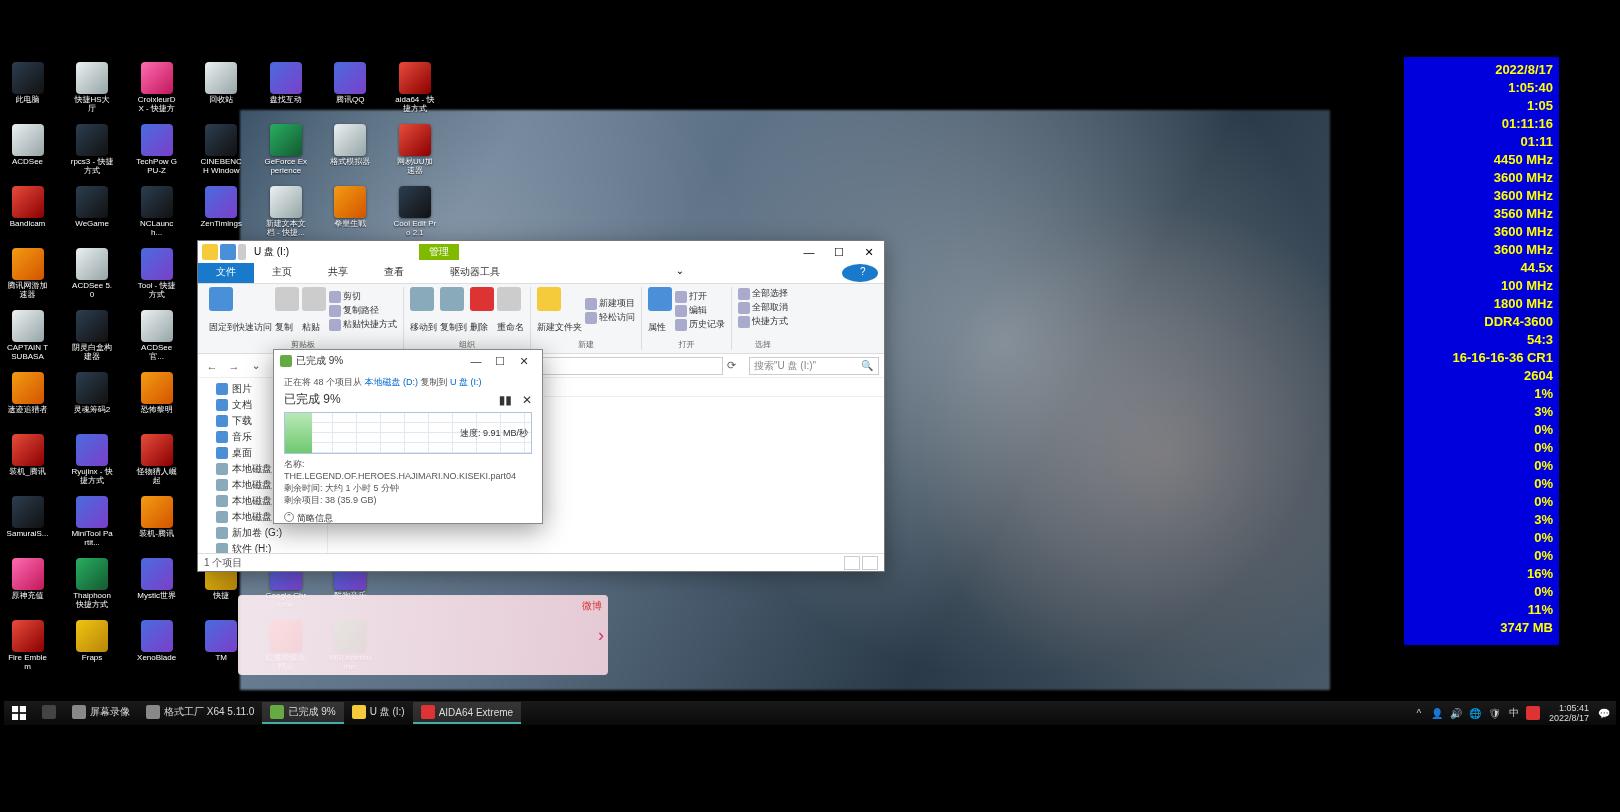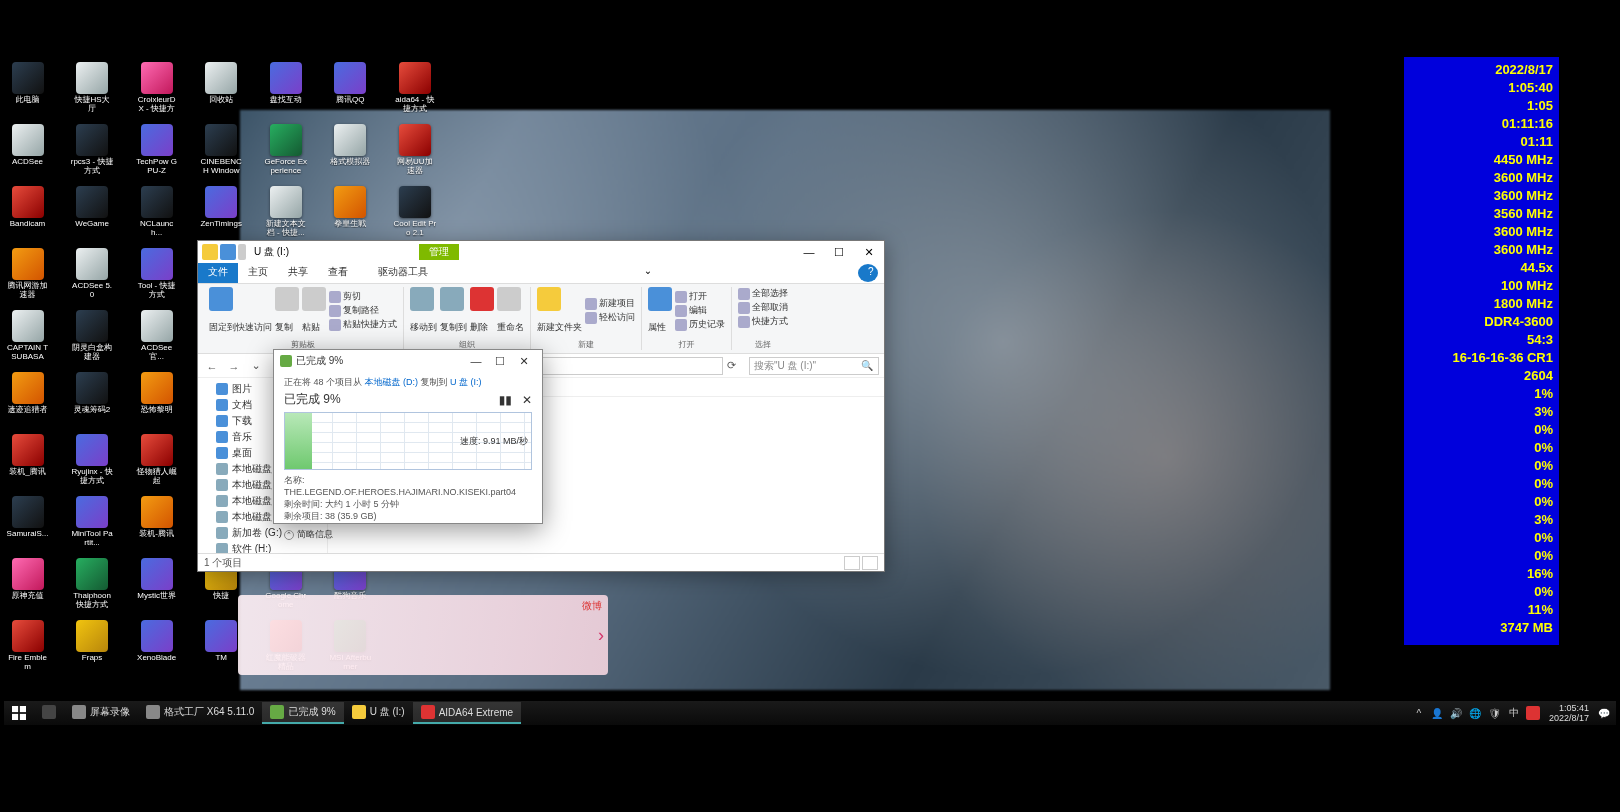--- a/index.html
+++ b/index.html
@@ -31,21 +31,21 @@
 
 .explorer { position:absolute; left:197px; top:240px; width:688px; height:332px; background:#fff; border:1px solid #777; box-shadow:0 4px 20px rgba(0,0,0,.35); z-index:10; }
 .ex-titlebar { height:22px; background:#fff; display:flex; align-items:center; padding-left:4px; }
 .ex-titlebar .qat { display:flex; gap:2px; align-items:center; }
 .ex-titlebar .qat span { width:16px; height:16px; display:inline-block; background:#f5cb3c; border-radius:2px; }
 .ex-titlebar .manage { margin-left:130px; background:#7fba00; color:#fff; padding:1px 10px; font-size:10px; }
 .ex-winbtns { margin-left:auto; display:flex; }
 .ex-winbtns span { width:30px; height:22px; display:flex; align-items:center; justify-content:center; font-size:11px; cursor:pointer; }
 
 .ex-tabs { height:21px; background:#fff; display:flex; border-bottom:1px solid #ddd; }
-.ex-tab { padding:2px 10px; font-size:10px; color:#333; cursor:pointer; }
+.ex-tab { padding:2px 18px; font-size:10px; color:#333; cursor:pointer; }
 .ex-tab.active { background:#1979ca; color:#fff; }
 .ex-tab.help { margin-left:auto; width:18px; height:18px; border-radius:50%; background:#1979ca; color:#fff; text-align:center; margin-right:6px; margin-top:1px; }
 
 .ex-ribbon { height:70px; background:#f5f6f7; border-bottom:1px solid #ddd; display:flex; padding:3px 5px; gap:0; font-size:9px; color:#333; }
 .rib-group { border-right:1px solid #ddd; padding:0 6px; display:flex; flex-direction:column; align-items:center; justify-content:space-between; }
 .rib-group .bigbtn { display:flex; flex-direction:column; align-items:flex-start; gap:10px; cursor:pointer; }
 .rib-group .bigbtn .ricon { width:24px; height:24px; background:#ccc; border-radius:3px; }
 .rib-group .row { display:flex; gap:3px; }
 .rib-group .tiny { font-size:8px; color:#666; margin-top:1px; }
 .rib-group .smallbtn { display:flex; align-items:center; gap:2px; font-size:9px; cursor:pointer; }
@@ -82,27 +82,27 @@
 .cd-title .txt{flex:1;}
 .cd-title .btn{width:24px;text-align:center;cursor:pointer;font-size:11px;}
 
 .cd-body { padding:4px 10px; }
 .cd-line { font-size:9px; color:#555; margin-bottom:2px; }
 .cd-line a{color:#06c;text-decoration:none;}
 .cd-done { font-size:12px; display:flex; align-items:center; justify-content:space-between; }
 .cd-done .ctrl{display:flex;gap:10px;font-size:12px;color:#333;}
 .cd-done .ctrl span{cursor:pointer;}
 
-.cd-graph { height:58px; border:1px solid #b0c4de; background:#fff; margin:4px 0; position:relative; }
+.cd-graph { height:42px; border:1px solid #b0c4de; background:#fff; margin:4px 0; position:relative; }
 .cd-graph .fill{position:absolute;left:0;bottom:0;width:11%;height:100%;background:linear-gradient(to top,#6fc96f,#b8e8b8);}
 .cd-graph .grid{position:absolute;inset:0;background:repeating-linear-gradient(to right,transparent 0 23px,#e0e8f0 23px 24px),repeating-linear-gradient(to bottom,transparent 0 9px,#e0e8f0 9px 10px);}
 .cd-graph .speed{position:absolute;right:3px;top:50%;transform:translateY(-50%);font-size:9px;color:#333;}
 
 .cd-info { font-size:9px; color:#555; line-height:12px; }
-.cd-more { margin-top:6px; font-size:9px; color:#333; cursor:pointer; display:flex; align-items:center; gap:3px;}
+.cd-more { margin-top:6px; font-size:9px; color:#333; cursor:pointer; display:flex; gap:3px;}
 .cd-more .chev{width:10px;height:10px;border:1px solid #888;border-radius:50%;display:inline-flex;align-items:center;justify-content:center;font-size:7px;}
 
 
 .taskbar { position:absolute; left:4px; right:4px; bottom:87px; height:24px; background:linear-gradient(#1a1a1a,#0a0a0a); display:flex; align-items:center; z-index:30; color:#ddd; font-size:10px; }
 .tb-start { width:30px; display:flex; align-items:center; justify-content:center; cursor:pointer; }
 .tb-start svg{width:14px;height:14px;}
 .tb-item { height:22px; padding:0 8px; display:flex; align-items:center; gap:4px; cursor:pointer; border-bottom:2px solid transparent; }
 .tb-item.active{background:rgba(255,255,255,.12);border-bottom-color:#4aa;}
 .tb-item .ticon{width:14px;height:14px;border-radius:2px;background:#666;}
 .tb-item .ticon.red{background:#d33;}

